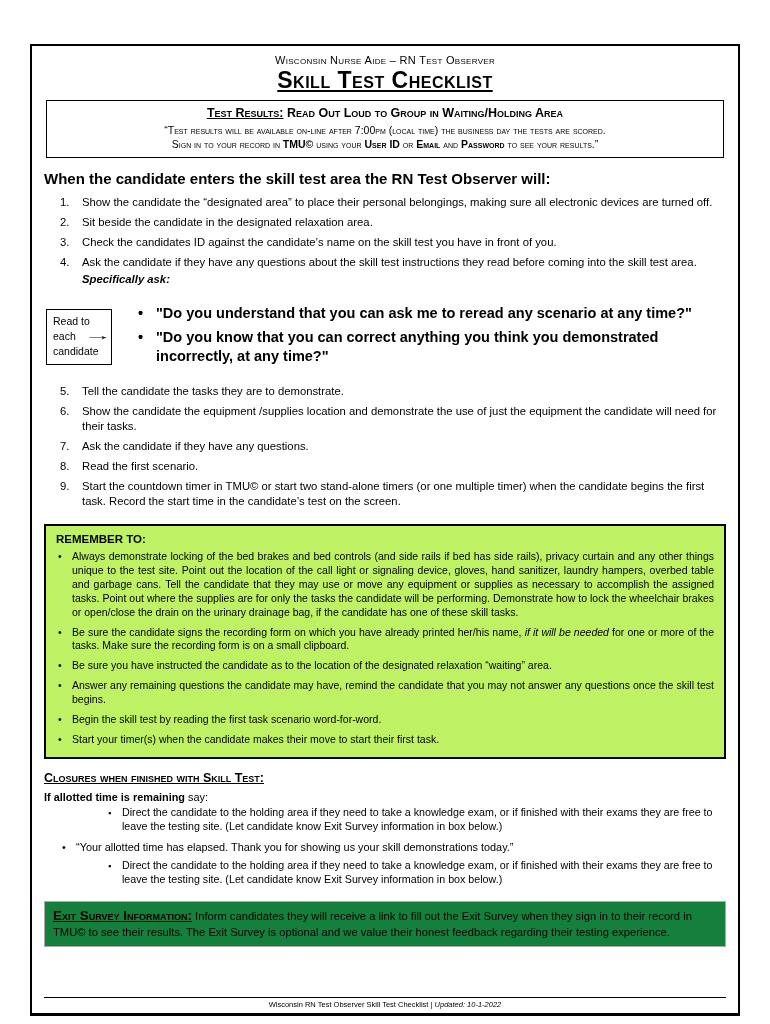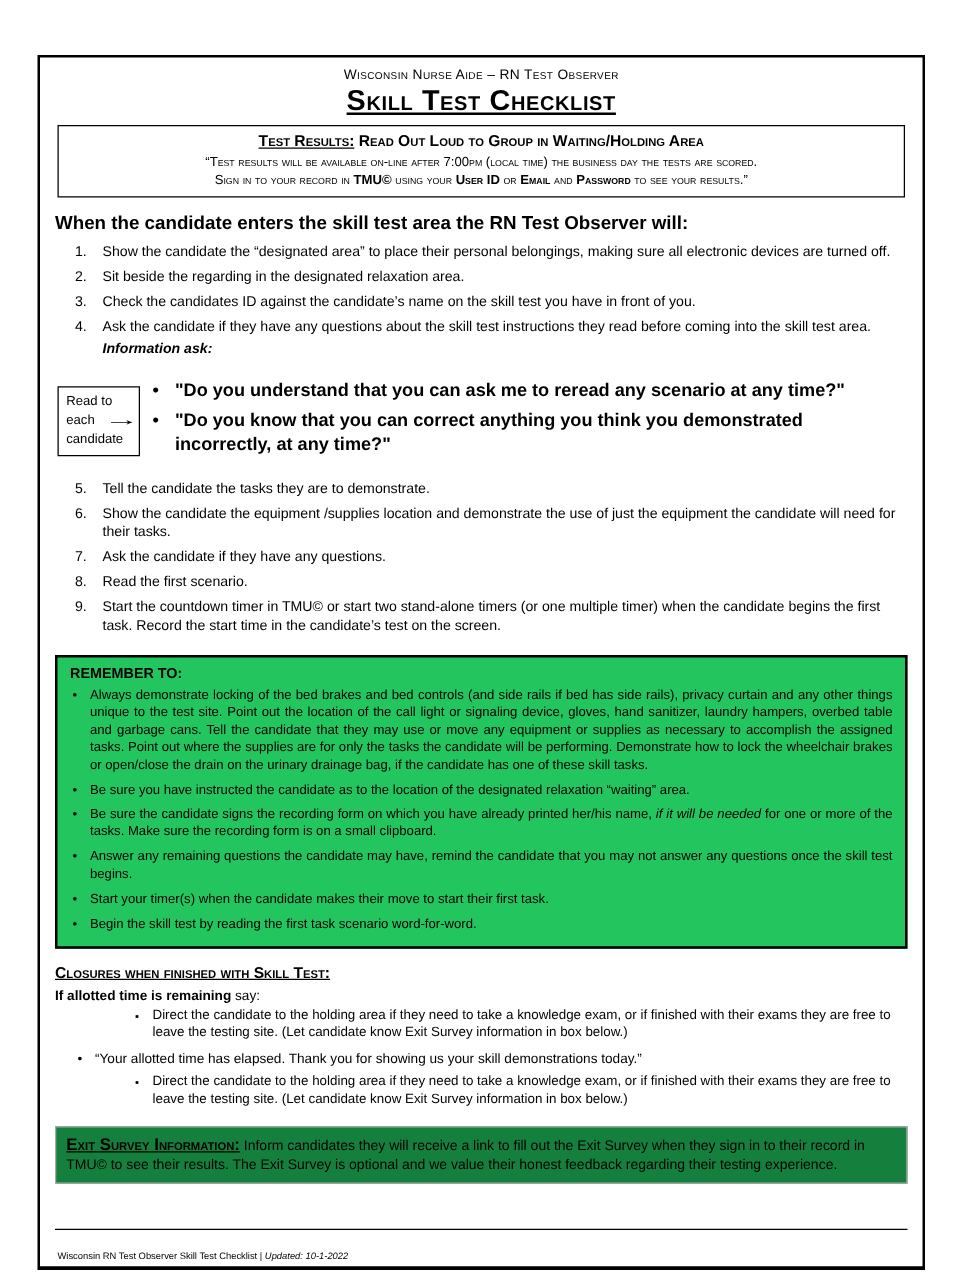--- a/index.html
+++ b/index.html
@@ -21,46 +21,46 @@
   .rb-quote { font-size:10.5px; font-variant:small-caps; line-height:1.35; }
 
   .sec-head { font-size:15px; font-weight:bold; margin:4px 0 8px; }
 
   .steps { margin-bottom:2px; }
   .step { display:flex; padding-left:16px; font-size:11.3px; line-height:1.32; margin-bottom:5px; }
   .step .num { width:22px; flex:none; }
   .step .txt { flex:1; }
   .ask { font-weight:bold; font-style:italic; margin-top:2px; }
 
-  .callout { display:flex; align-items:center; gap:10px; margin:10px 0 14px 2px; }
+  .callout { display:flex; align-items:center; gap:26px; margin:10px 0 14px 2px; }
   .callout-box { border:1px solid #000; padding:4px 6px 5px; font-size:10.5px; line-height:1.45; flex:none; width:66px; position:relative; }
   .callout-arrow { position:absolute; left:36px; top:17px; font-size:13px; display:inline-block; transform:scaleX(2.2); transform-origin:left center; }
   .callout-quotes { flex:1; padding-right:4px; }
   .cq { display:flex; font-size:14.5px; font-weight:bold; line-height:1.3; margin-bottom:5px; }
   .cq::before { content:"•"; width:18px; flex:none; }
 
-  .remember-box { border:2px solid #000; background:#22c55e; padding:7px 10px 4px; margin:8px 0 10px; }
+  .remember-box { border:2px solid #000; background:#bef264; padding:7px 10px 4px; margin:8px 0 10px; }
   .rem-head { font-size:11.5px; font-weight:bold; margin-bottom:5px; }
   .rbul { display:flex; font-size:10.5px; line-height:1.33; margin-bottom:6px; }
   .rbul::before { content:"•"; width:14px; flex:none; margin-left:2px; }
   .rbul .rtxt { flex:1; text-align:justify; }
 
   .closures { margin-bottom:4px; }
   .clo-head { font-size:12.5px; font-weight:bold; font-variant:small-caps; text-decoration:underline; margin:2px 0 6px; }
   .clo-line { font-size:10.9px; font-weight:bold; margin-bottom:3px; }
   .clo-line span { font-weight:normal; }
   .clo-bullet { display:flex; margin-left:18px; font-size:10.9px; line-height:1.35; margin-bottom:4px; padding-right:6px; }
   .clo-bullet::before { content:"•"; width:14px; flex:none; }
   .clo-sub { display:flex; margin-left:64px; font-size:10.7px; line-height:1.3; margin-bottom:6px; padding-right:10px; }
   .clo-sub::before { content:"▪"; width:14px; flex:none; font-size:9px; padding-top:2px; }
 
   .exit-box { background:#15803d; border:1px solid #aaa; padding:5px 8px 6px; margin-top:4px; font-size:11.2px; line-height:1.35; }
   .exit-head { font-size:13.5px; font-weight:bold; font-variant:small-caps; text-decoration:underline; }
 
-  .page-footer { margin-top:auto; border-top:1px solid #000; text-align:left; font-size:7.5px; padding:16px 2px 4px; }
+  .page-footer { margin-top:auto; border-top:1px solid #000; text-align:center; font-size:7.5px; padding:2px 2px 4px; }
 </style>
 </head>
 <body>
 
 <div class="sheet">
 
   <div class="org">Wisconsin Nurse Aide – RN Test Observer</div>
   <div class="title"><span class="u">Skill Test Checklist</span></div>
 
   <section class="results-box">
@@ -71,31 +71,31 @@
 
   <h2 class="sec-head">When the candidate enters the skill test area the RN Test Observer will:</h2>
 
   <div class="steps">
     <div class="step">
       <span class="num">1.</span>
       <div class="txt"><span>Show the candidate the “designated area” to place their personal belongings, making sure all electronic devices are turned off.</span></div>
     </div>
     <div class="step">
       <span class="num">2.</span>
-      <div class="txt"><span>Sit beside the regarding in the designated relaxation area.</span></div>
+      <div class="txt"><span>Sit beside the candidate in the designated relaxation area.</span></div>
     </div>
     <div class="step">
       <span class="num">3.</span>
       <div class="txt"><span>Check the candidates ID against the candidate’s name on the skill test you have in front of you.</span></div>
     </div>
     <div class="step">
       <span class="num">4.</span>
       <div class="txt">
         <span>Ask the candidate if they have any questions about the skill test instructions they read before coming into the skill test area.</span>
-        <div class="ask">Information ask:</div>
+        <div class="ask">Specifically ask:</div>
       </div>
     </div>
   </div>
 
   <div class="callout">
     <div class="callout-box">
       <div>Read to</div>
       <div>each</div>
       <div>candidate</div>
       <span class="callout-arrow">→</span>
@@ -132,33 +132,33 @@
       <div class="txt"><span>Start the countdown timer in TMU© or start two stand-alone timers (or one multiple timer) when the candidate begins the first task. Record the start time in the candidate’s test on the screen.</span></div>
     </div>
   </div>
 
   <section class="remember-box">
     <div class="rem-head">REMEMBER TO:</div>
     <div class="rbul">
         <div class="rtxt">Always demonstrate locking of the bed brakes and bed controls (and side rails if bed has side rails), privacy curtain and any other things unique to the test site. Point out the location of the call light or signaling device, gloves, hand sanitizer, laundry hampers, overbed table and garbage cans. Tell the candidate that they may use or move any equipment or supplies as necessary to accomplish the assigned tasks.  Point out where the supplies are for only the tasks the candidate will be performing.  Demonstrate how to lock the wheelchair brakes or open/close the drain on the urinary drainage bag, if the candidate has one of these skill tasks.</div>
       </div>
     <div class="rbul">
-        <div class="rtxt">Be sure you have instructed the candidate as to the location of the designated relaxation “waiting” area.</div>
+        <div class="rtxt"><span>Be sure the candidate signs the recording form on which you have already printed her/his name, </span><i>if it will be needed</i><span> for one or more of the tasks. Make sure the recording form is on a small clipboard.</span></div>
       </div>
     <div class="rbul">
-        <div class="rtxt"><span>Be sure the candidate signs the recording form on which you have already printed her/his name, </span><i>if it will be needed</i><span> for one or more of the tasks. Make sure the recording form is on a small clipboard.</span></div>
+        <div class="rtxt">Be sure you have instructed the candidate as to the location of the designated relaxation “waiting” area.</div>
       </div>
     <div class="rbul">
         <div class="rtxt">Answer any remaining questions the candidate may have, remind the candidate that you may not answer any questions once the skill test begins.</div>
       </div>
     <div class="rbul">
-        <div class="rtxt">Start your timer(s) when the candidate makes their move to start their first task.</div>
+        <div class="rtxt">Begin the skill test by reading the first task scenario word-for-word.</div>
       </div>
     <div class="rbul">
-        <div class="rtxt">Begin the skill test by reading the first task scenario word-for-word.</div>
+        <div class="rtxt">Start your timer(s) when the candidate makes their move to start their first task.</div>
       </div>
   </section>
 
   <section class="closures">
     <div class="clo-head">Closures when finished with Skill Test:</div>
 
     <div class="clo-line"><b>If allotted time is remaining</b><span> say:</span></div>
     <div class="clo-sub">
         <div>Direct the candidate to the holding area if they need to take a knowledge exam, or if finished with their exams they are free to leave the testing site.  (Let candidate know Exit Survey information in box below.)</div>
       </div>

